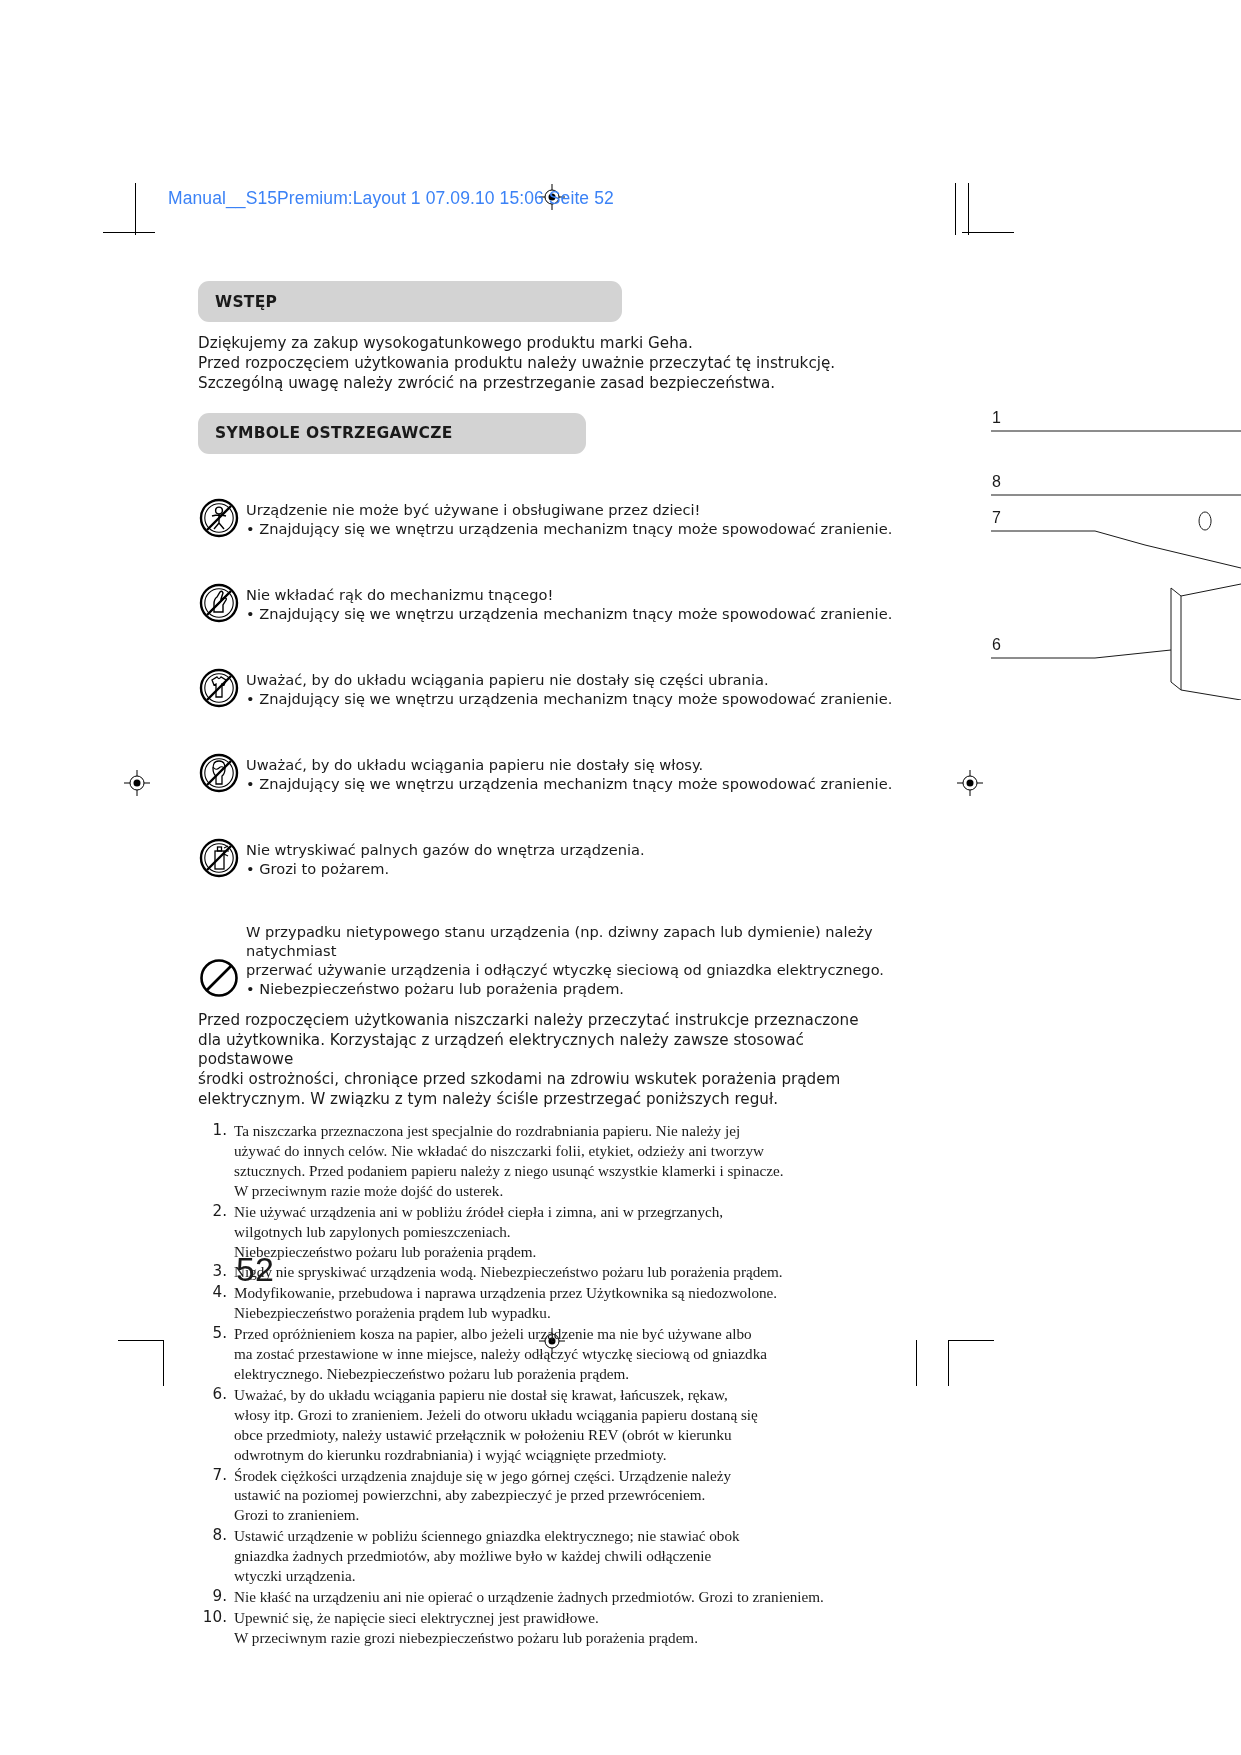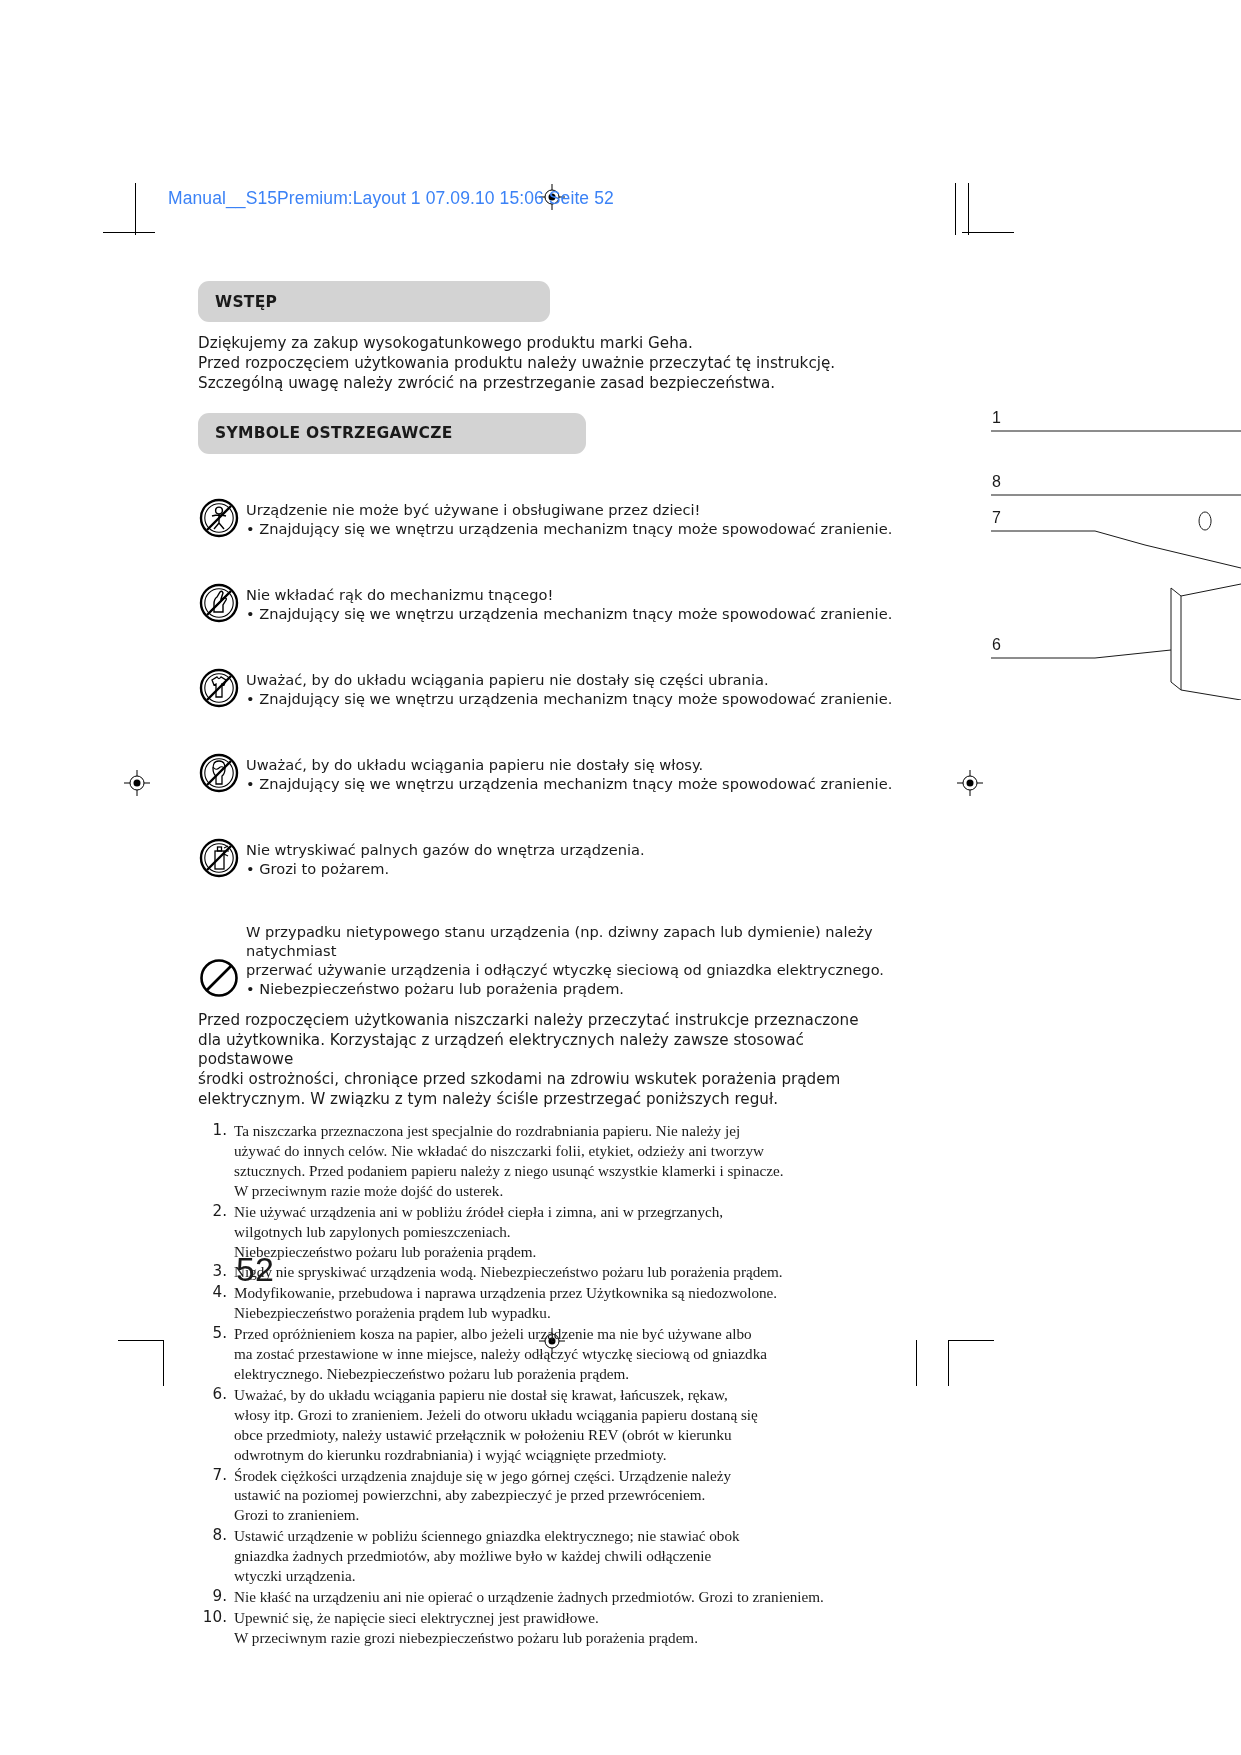--- a/index.html
+++ b/index.html
@@ -97,21 +97,21 @@
     padding-left: 17px;
     box-sizing: border-box;
   }
   .band-title {
     font-family: "DejaVu Sans", sans-serif;
     font-weight: bold;
     font-size: 15.5px;
     letter-spacing: 0.3px;
     color: #1a1a1a;
   }
-  .band-wstep { width: 352px; }
+  .band-wstep { width: 424px; }
   .band-symbole { width: 388px; }
   .band-wazne { width: 443px; }
 
   .para {
     font-size: 15.2px;
     line-height: 1.31;
     color: #1a1a1a;
     white-space: pre-line;
   }
 

